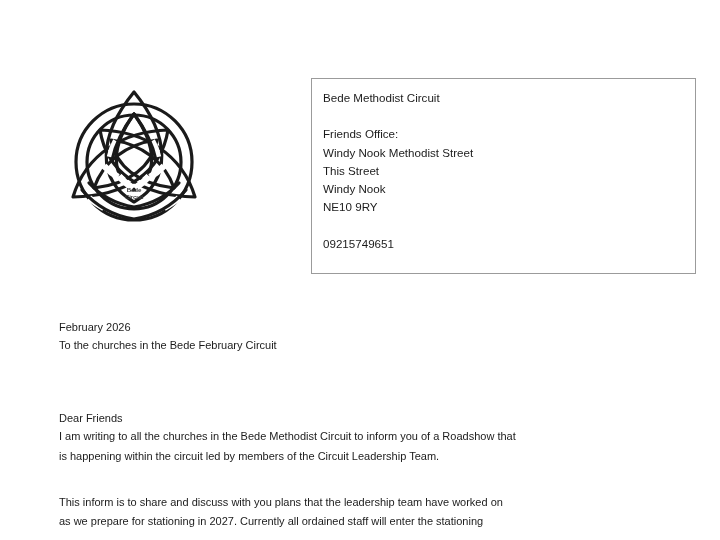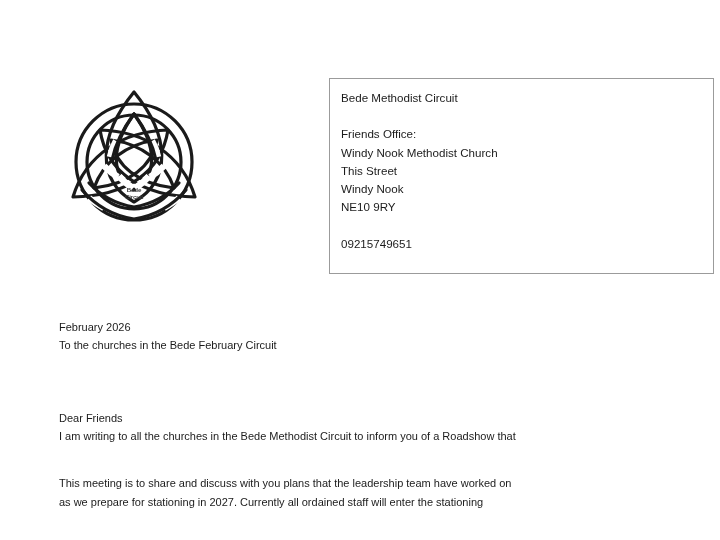--- a/index.html
+++ b/index.html
@@ -47,21 +47,21 @@
     font-size: 6.2px;
     font-weight: bold;
     fill: #3a3a3a;
     text-anchor: middle;
     letter-spacing: -0.2px;
   }
 
   
   #address-box {
     position: absolute;
-    left: 329px;
+    left: 311px;
     top: 78px;
     width: 385px;
     height: 196px;
     border: 1px solid #9b9b9b;
     box-sizing: border-box;
     background: #ffffff;
   }
   #address-box .inner {
     padding: 10px 0 0 11px;
   }
@@ -133,21 +133,21 @@
     </svg>
   </div>
 
   <div id="address-box">
     <div class="inner">
       <div class="addr-line">Bede Methodist Circuit</div>
 
       <div class="addr-gap"></div>
 
       <div class="addr-line">Friends Office:</div>
-      <div class="addr-line">Windy Nook Methodist Church</div>
+      <div class="addr-line">Windy Nook Methodist Street</div>
       <div class="addr-line">This Street</div>
       <div class="addr-line">Windy Nook</div>
       <div class="addr-line">NE10 9RY</div>
 
       <div class="addr-gap"></div>
 
       <div class="addr-line">09215749651</div>
     </div>
   </div>
 
@@ -157,23 +157,24 @@
       <div class="body-line">February 2026</div>
       <div class="body-line">To the churches in the Bede February Circuit</div>
     </div>
 
     <div class="salutation">
       <div class="body-line">Dear Friends</div>
     </div>
 
     <div class="para">
       <div class="body-line">I am writing to all the churches in the Bede Methodist Circuit to inform you of a Roadshow that</div>
+      <div class="body-line">is happening within the circuit led by members of the Circuit Leadership Team.</div>
     </div>
 
     <div class="para para-2">
-      <div class="body-line">This meeting is to share and discuss with you plans that the leadership team have worked on</div>
+      <div class="body-line">This inform is to share and discuss with you plans that the leadership team have worked on</div>
       <div class="body-line">as we prepare for stationing in 2027. Currently all ordained staff will enter the stationing</div>
 
     </div>
 
   </div>
 
 </div>
 
 </body></html>

